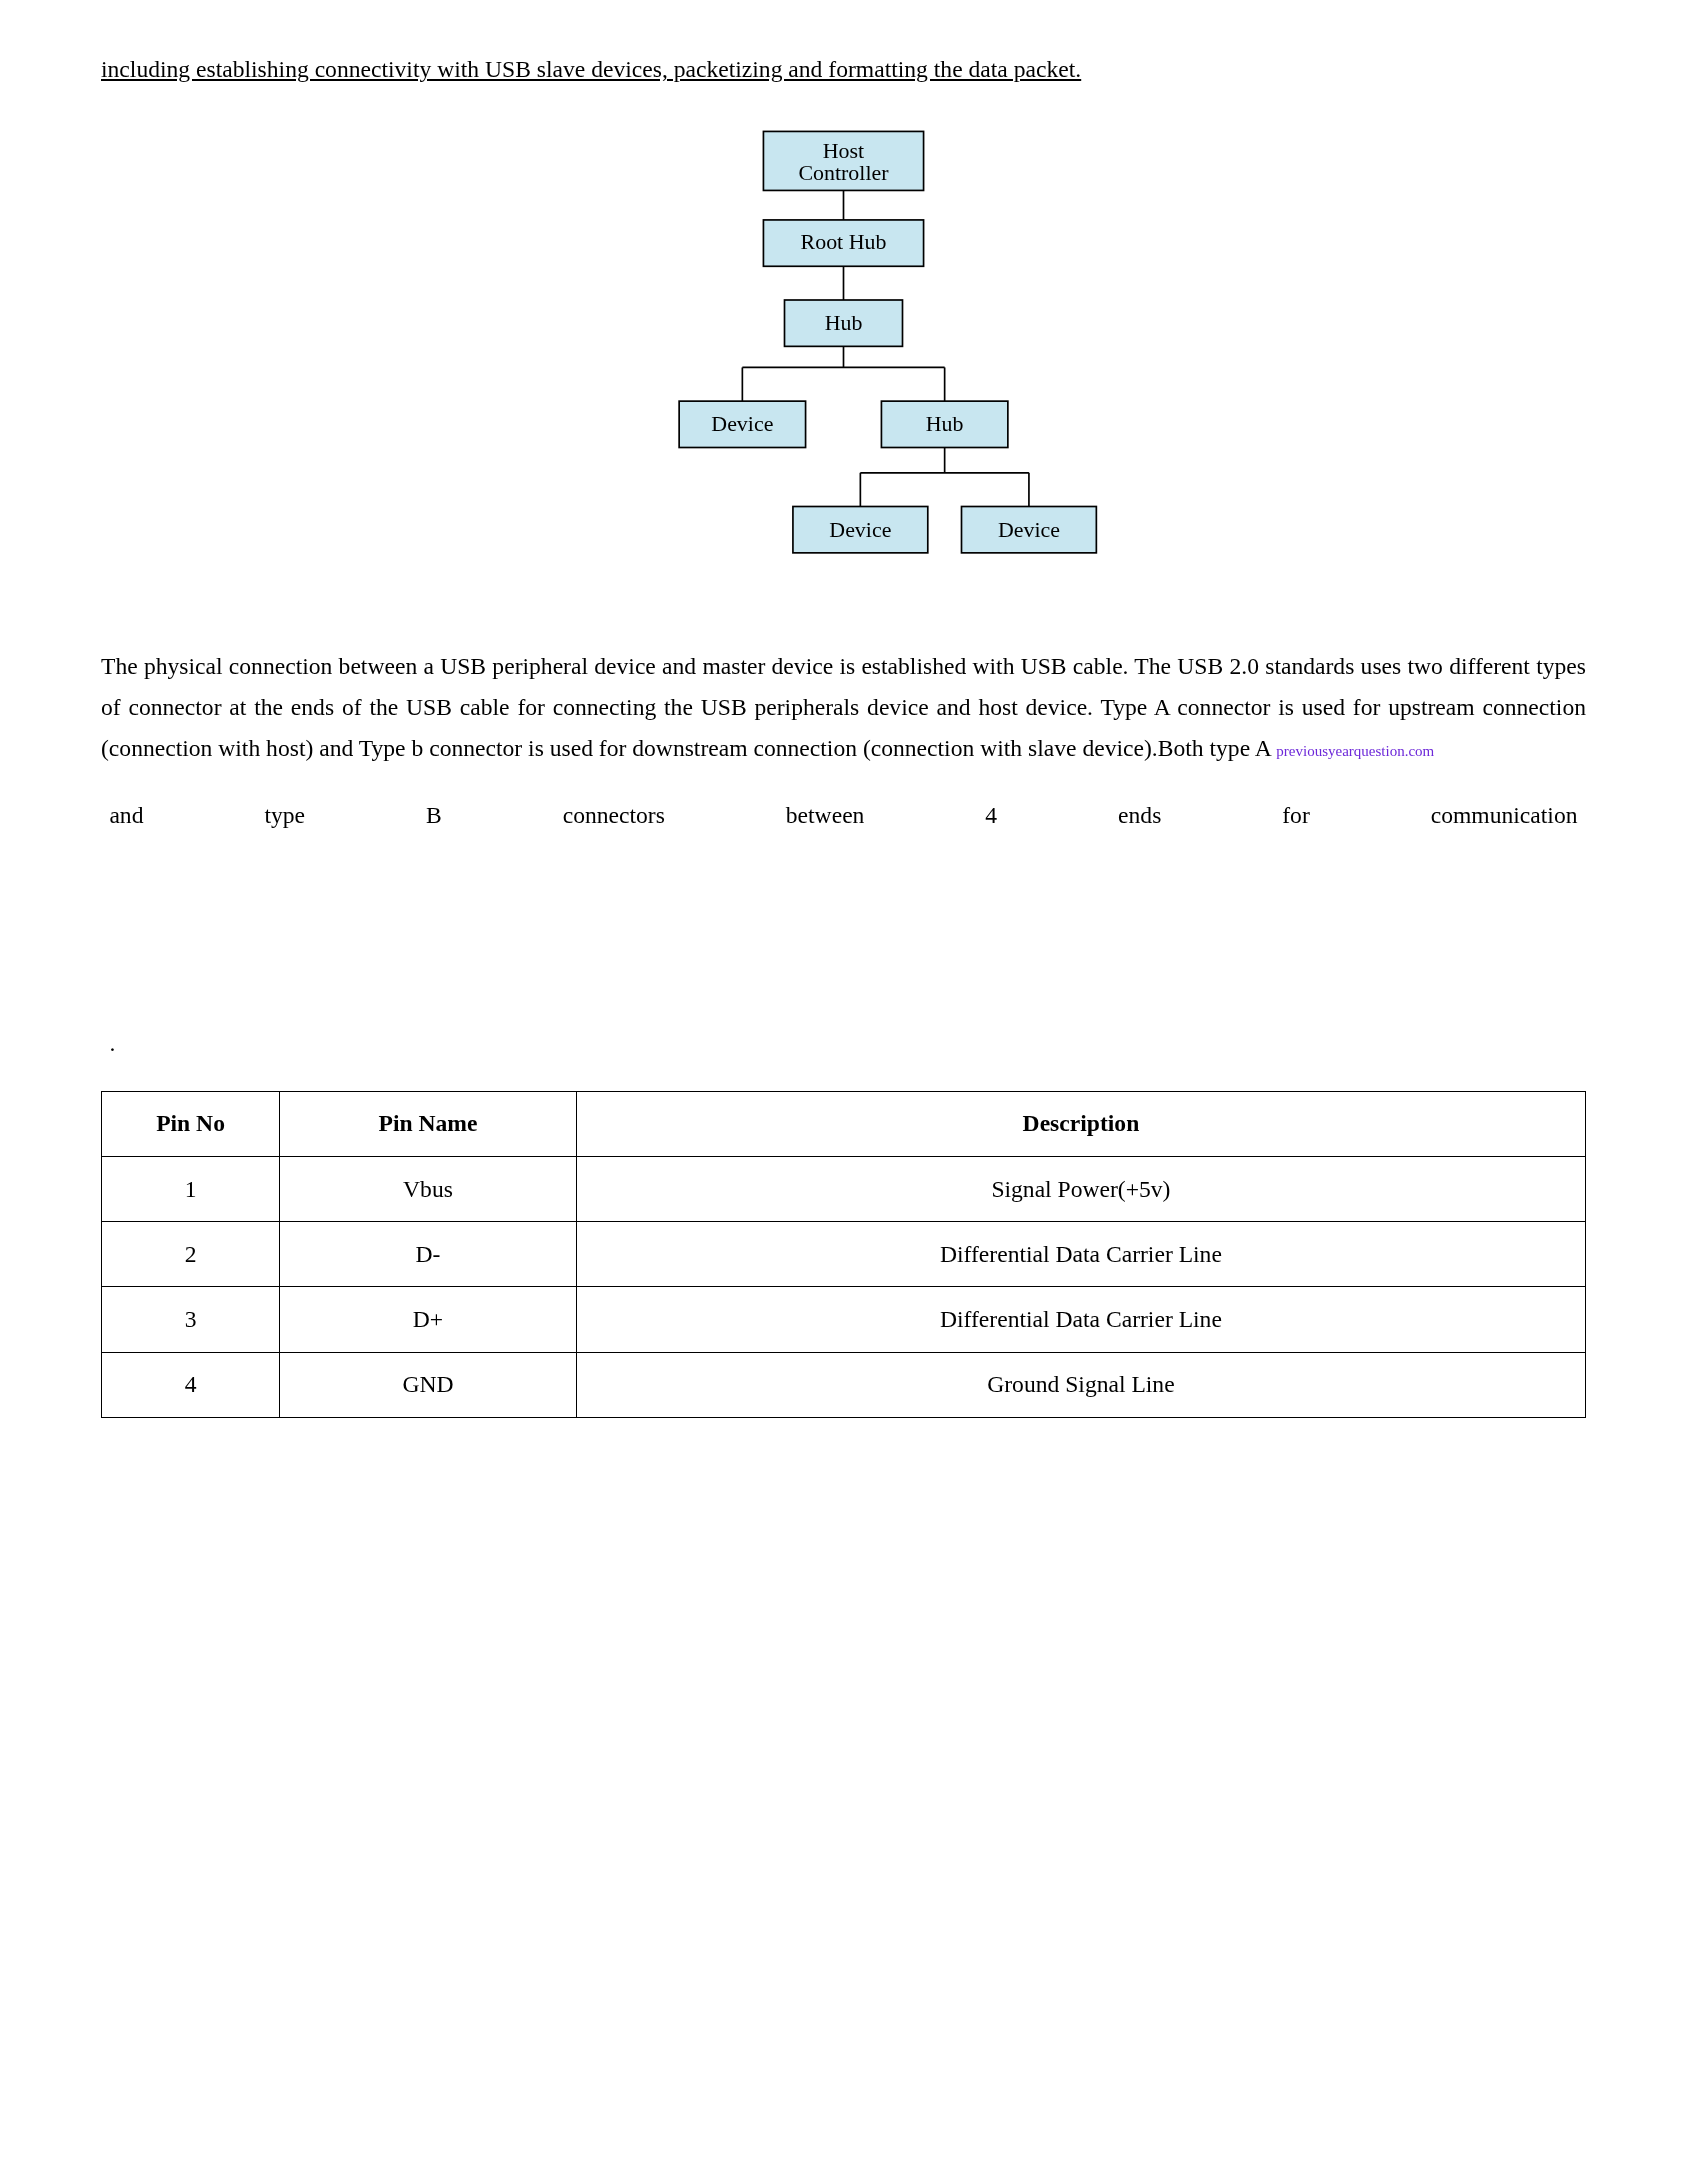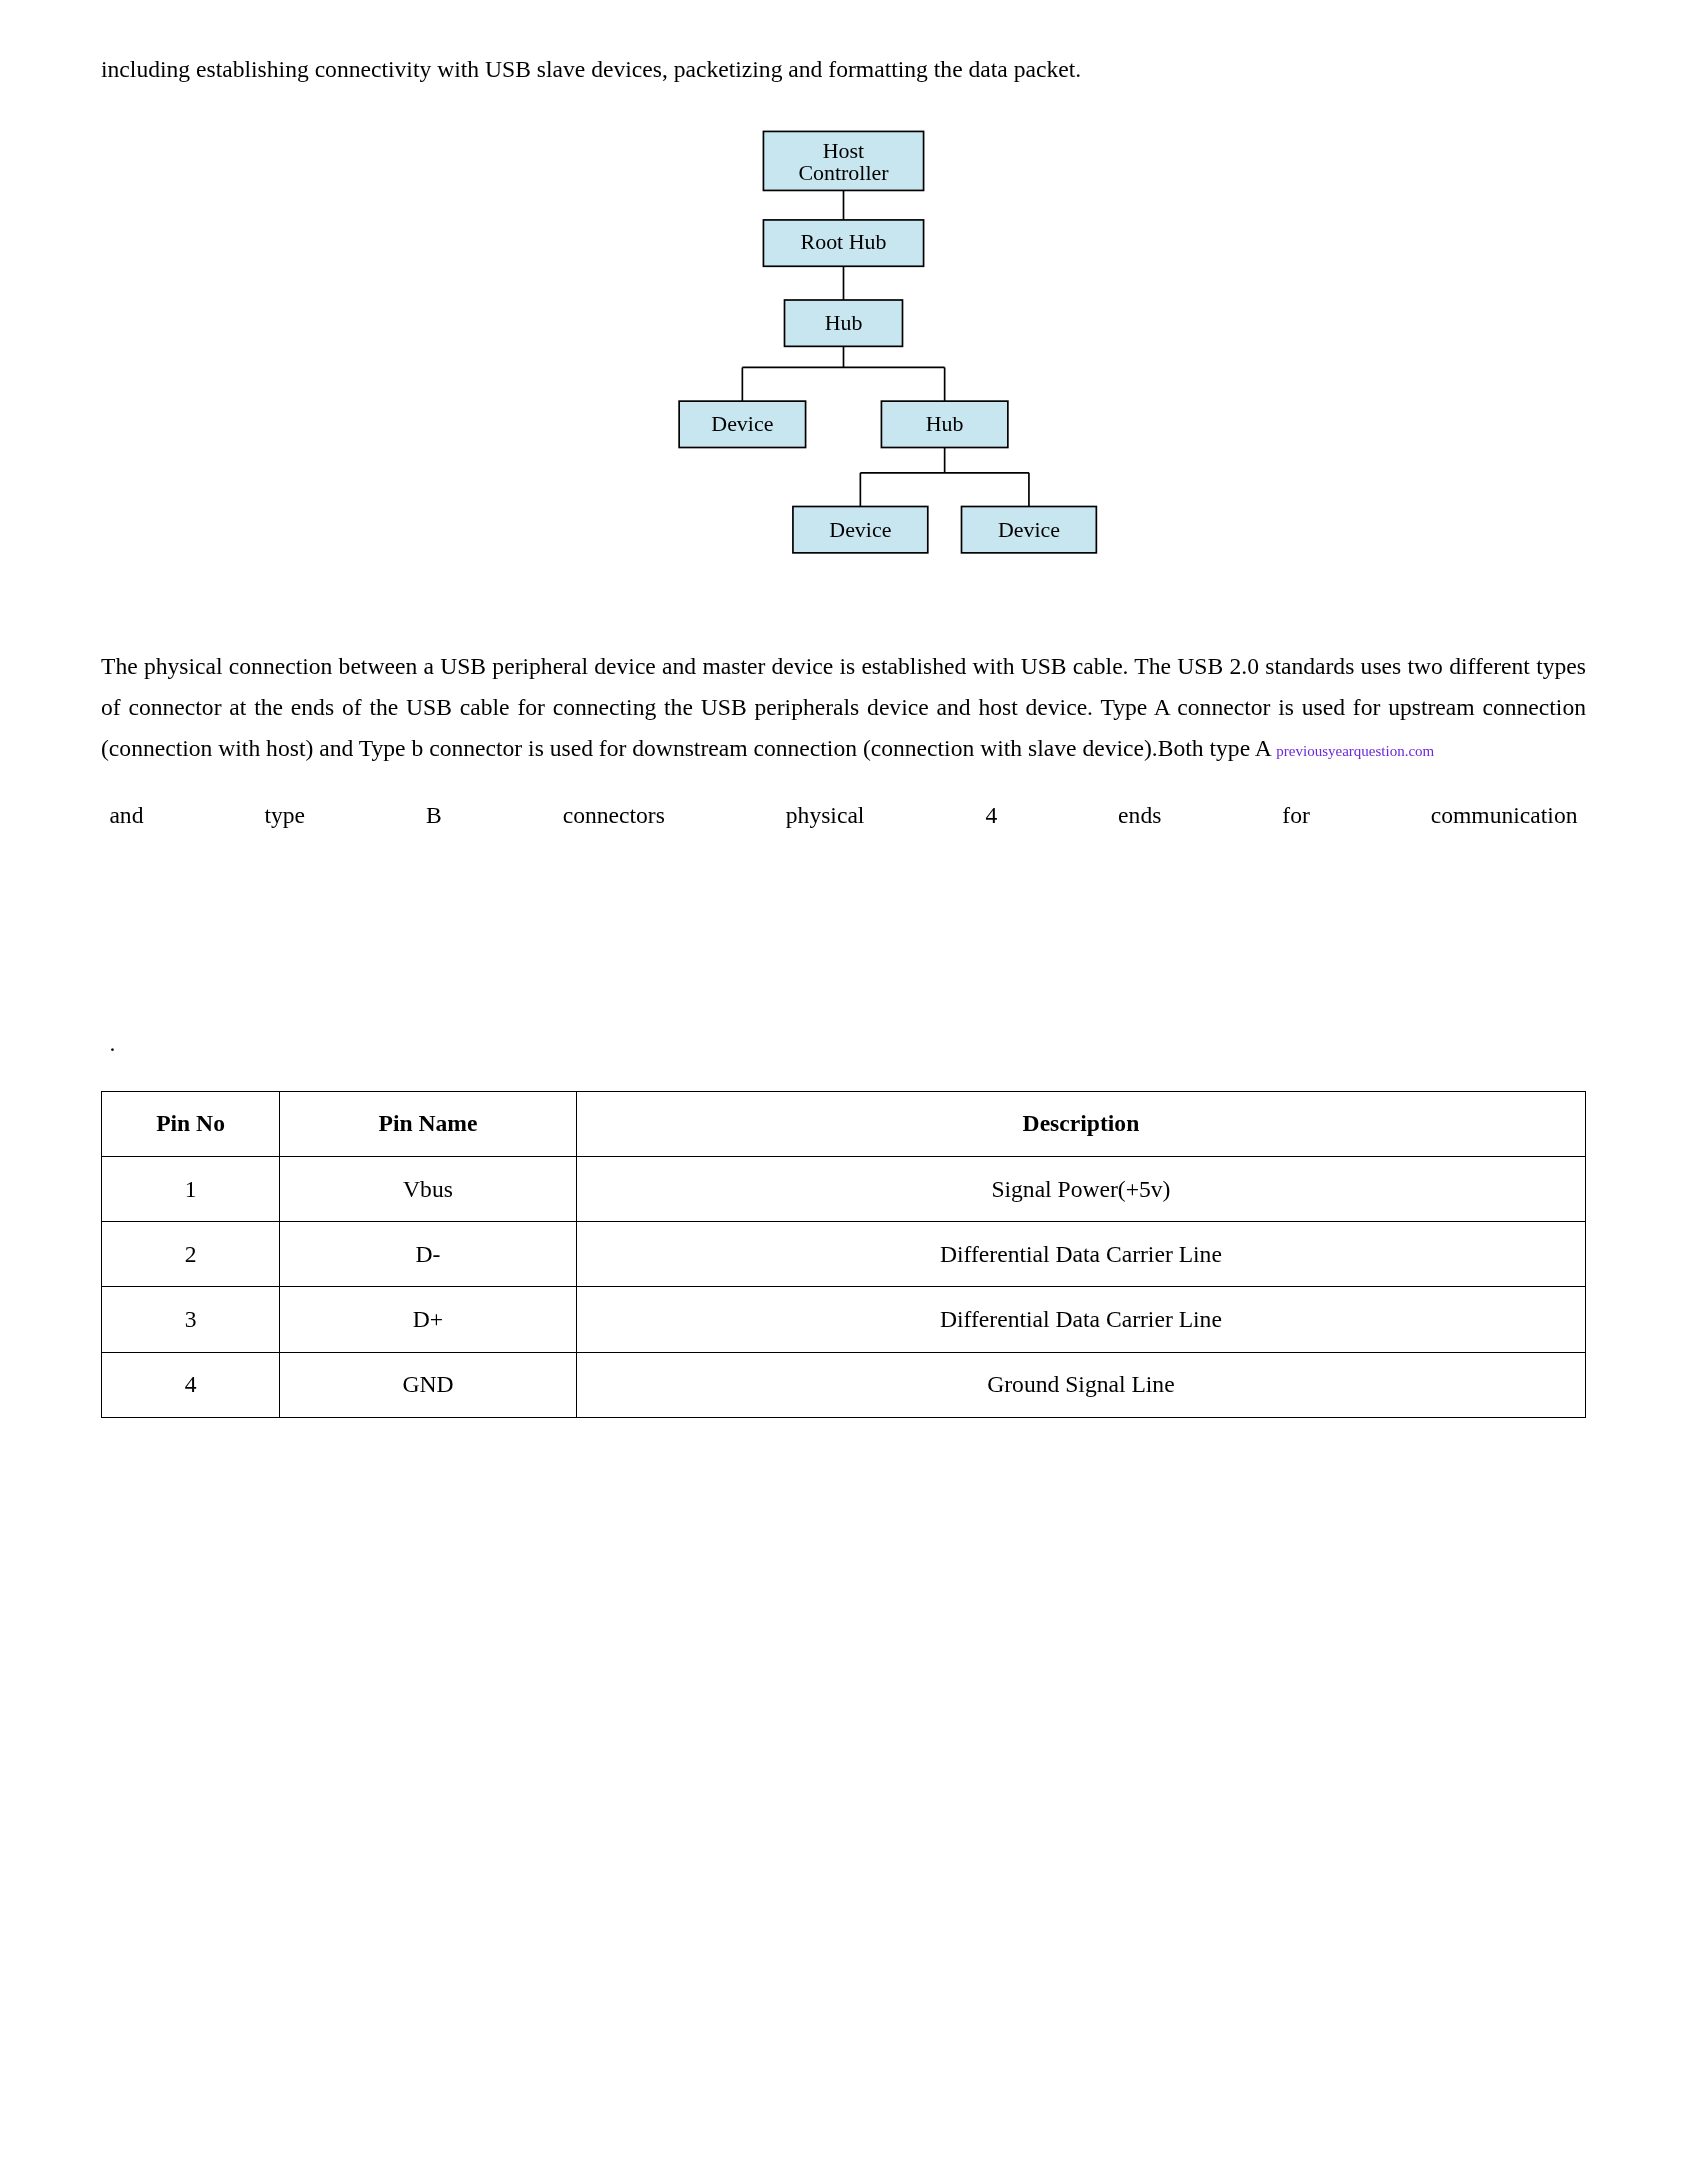--- a/index.html
+++ b/index.html
@@ -15,20 +15,21 @@
       color: #000000;
       width: 1687px;
       min-height: 2183px;
       padding: 51px 101px 67px 101px;
     }
 
     .intro-text {
       text-align: justify;
       line-height: 1.6;
       margin-bottom: 34px;
+      text-decoration: underline;
     }
 
     
     .diagram-container {
       display: flex;
       justify-content: center;
       margin: 34px auto 51px auto;
       width: 100%;
     }
 
@@ -130,21 +131,21 @@
 <p class="body-text">
   <span>The physical connection between a USB peripheral device and master device is established with USB cable. The USB 2.0 standards uses two different types of connector at the ends of the USB cable for connecting the USB peripherals device and host device. Type A connector is used for upstream connection (connection with host) and Type b connector is used for downstream connection (connection with slave device).Both type A</span>
   <span class="watermark">previousyearquestion.com</span>
 </p>
 
 <p class="body-text" style="display: flex; justify-content: space-between; padding: 0 8.4px;">
   <span>and</span>
   <span>type</span>
   <span>B</span>
   <span>connectors</span>
-  <span>physical</span>
+  <span>between</span>
   <span>4</span>
   <span>ends</span>
   <span>for</span>
   <span>communication</span>
 </p>
 
 <div class="spacer"></div>
 
 <p class="dot-line">.</p>
 

